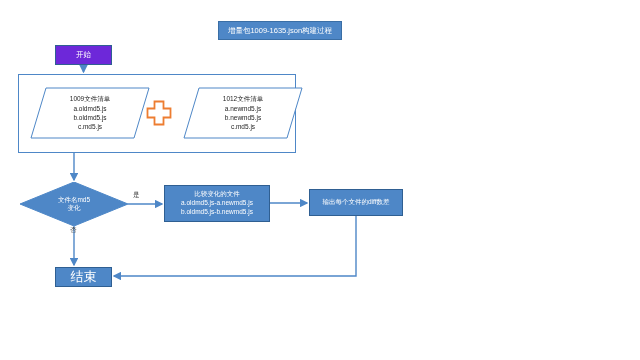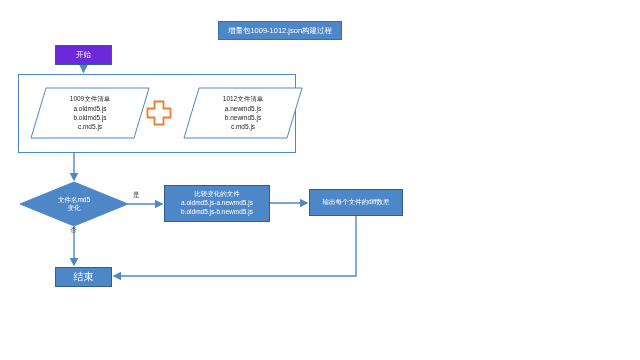--- a/index.html
+++ b/index.html
@@ -145,21 +145,21 @@
   }
 
   
   #end-box {
     left: 55px;
     top: 267px;
     width: 57px;
     height: 20px;
     background: #4E87C7;
     border: 1px solid #2F5F92;
-    font-size: 10px;
+    font-size: 13px;
   }
 
   
   .edge-label {
     position: absolute;
     font-size: 6.5px;
     color: #3A3A3A;
     background: transparent;
     white-space: nowrap;
   }
@@ -186,21 +186,21 @@
 
     <line x1="128" y1="204" x2="162" y2="204" stroke="#4E87C7" stroke-width="1.4" marker-end="url(#arrow)"></line>
 
     <line x1="74" y1="226" x2="74" y2="265" stroke="#4E87C7" stroke-width="1.4" marker-end="url(#arrow)"></line>
 
     <line x1="270" y1="203" x2="307" y2="203" stroke="#4E87C7" stroke-width="1.4" marker-end="url(#arrow)"></line>
 
     <path d="M356,216 L356,276 L114,276" fill="none" stroke="#4E87C7" stroke-width="1.4" marker-end="url(#arrow)"></path>
   </svg>
 
-  <div class="node" id="title-box">增量包1009-1012.json构建过程</div>
+  <div class="node" id="title-box">增量包1009-1635.json构建过程</div>
 
   <div class="node" id="start-box">开始</div>
 
   <div class="node" id="group-container"></div>
 
   <div class="para" id="para-left">
     <svg class="shape" viewBox="0 0 120 52" preserveAspectRatio="none">
       <polygon points="16,1 119,1 104,51 1,51" fill="#FFFFFF" stroke="#4E87C7" stroke-width="1"></polygon>
     </svg>
     <div class="txt">

